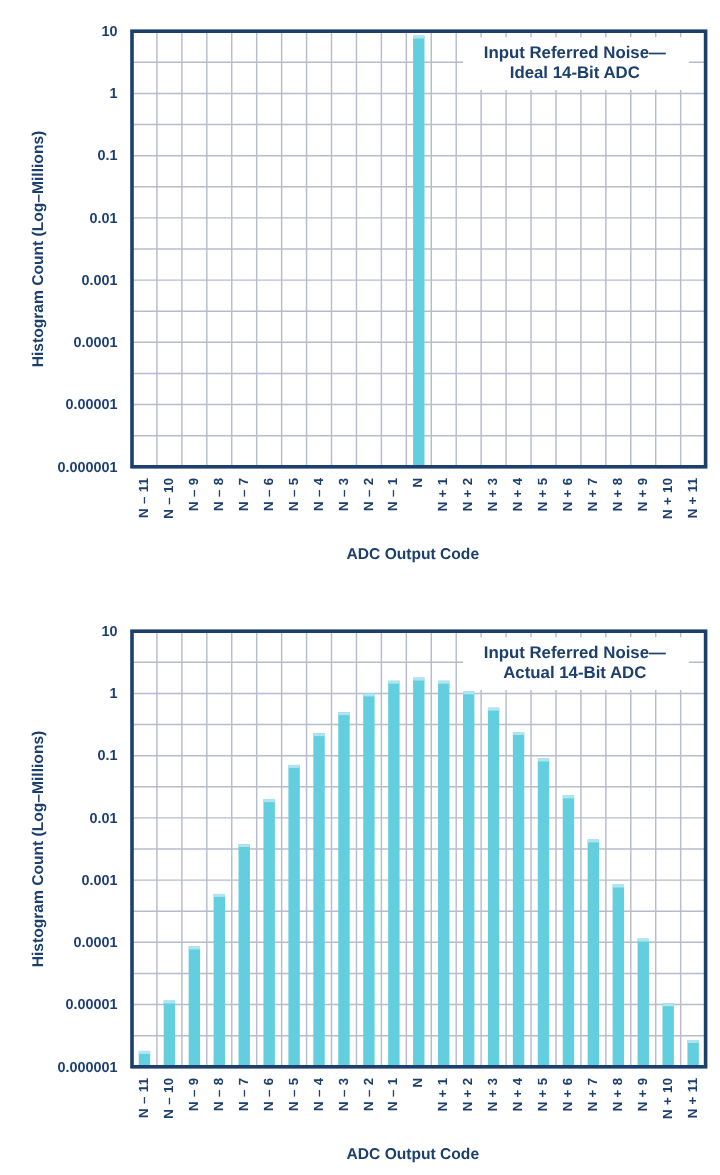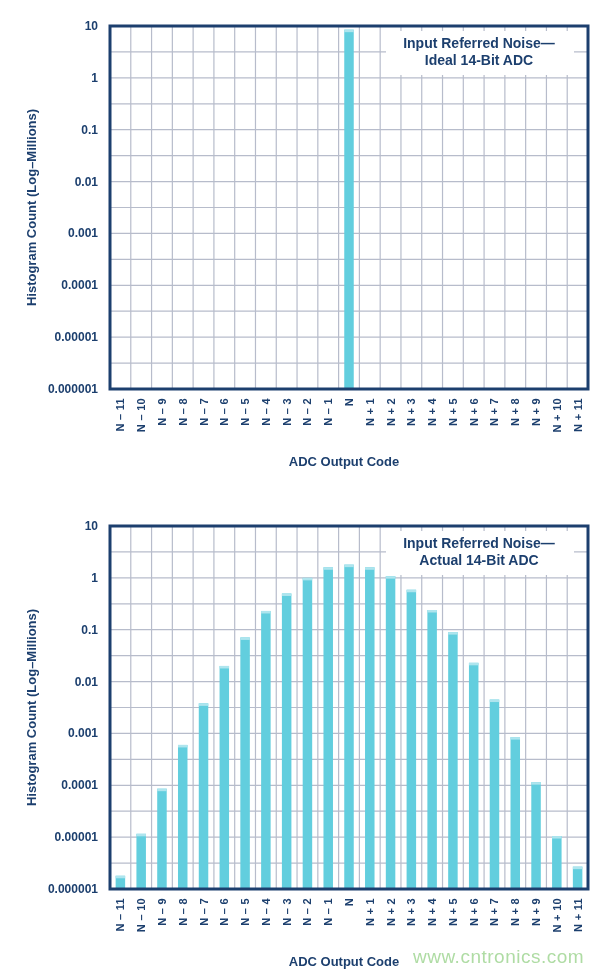--- a/index.html
+++ b/index.html
@@ -249,14 +249,13 @@
             <text x="536.0434782608696" y="898" class="t-xtick" text-anchor="end" dominant-baseline="central" transform="rotate(-90 536.0434782608696 898)">N + 9</text>
             <text x="556.8260869565217" y="898" class="t-xtick" text-anchor="end" dominant-baseline="central" transform="rotate(-90 556.8260869565217 898)">N + 10</text>
             <text x="577.608695652174" y="898" class="t-xtick" text-anchor="end" dominant-baseline="central" transform="rotate(-90 577.608695652174 898)">N + 11</text>
           </g>
           <text x="479" y="548" class="t-title" text-anchor="middle">Input Referred Noise—</text>
           <text x="479" y="565" class="t-title" text-anchor="middle">Actual 14-Bit ADC</text>
           <text x="31" y="707.5" class="t-axis" text-anchor="middle" dominant-baseline="central" transform="rotate(-90 31 707.5)">Histogram Count (Log–Millions)</text>
           <text x="344" y="966" class="t-axis" text-anchor="middle">ADC Output Code</text>
         </g>
       </svg></div>
-  <div class="watermark">www.cntronics.com</div>
 </div>
 
 </body></html>

